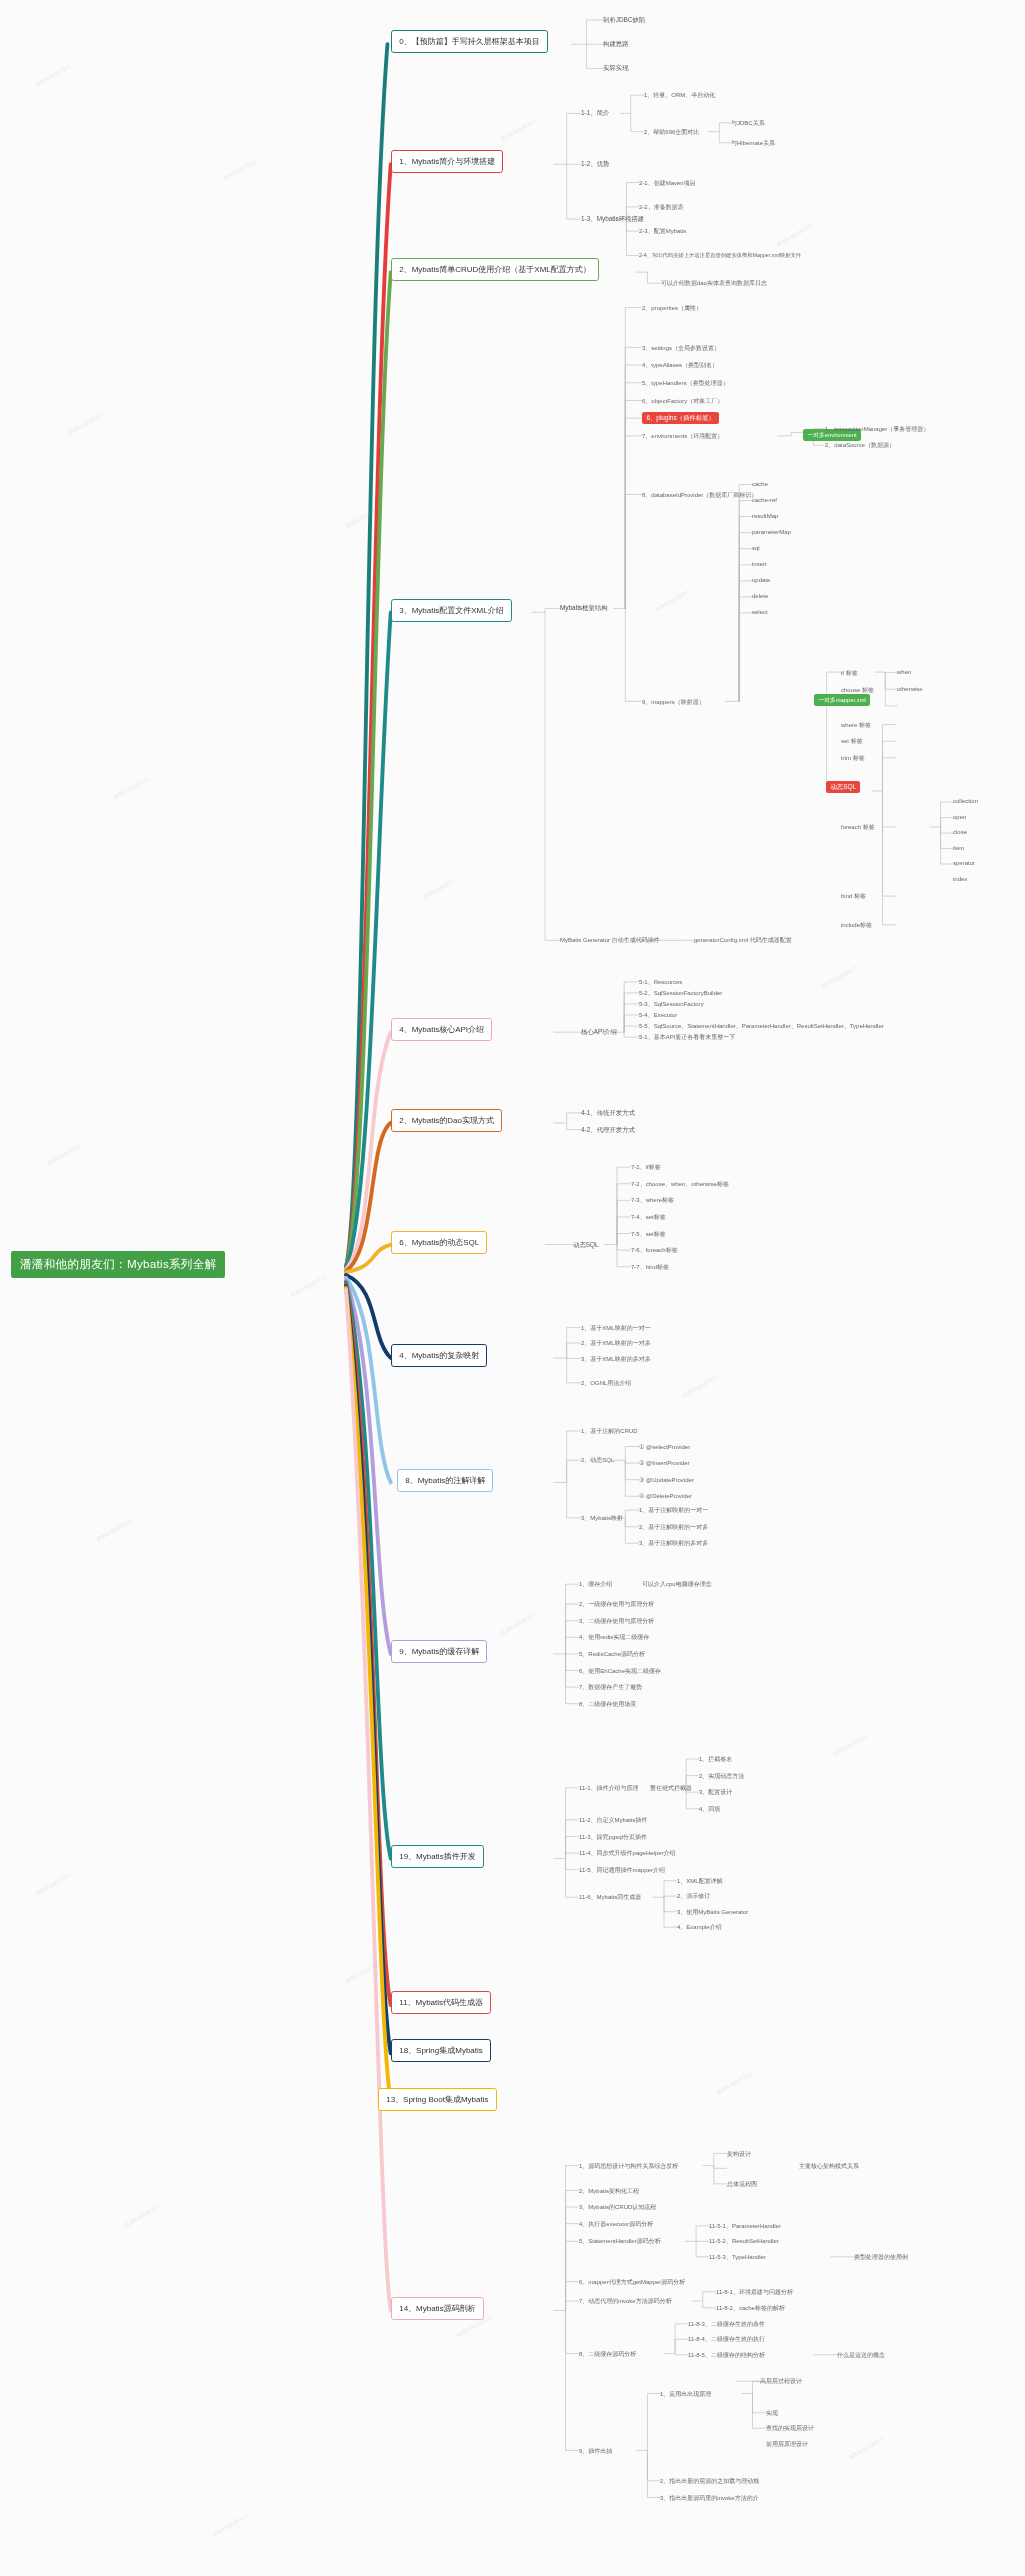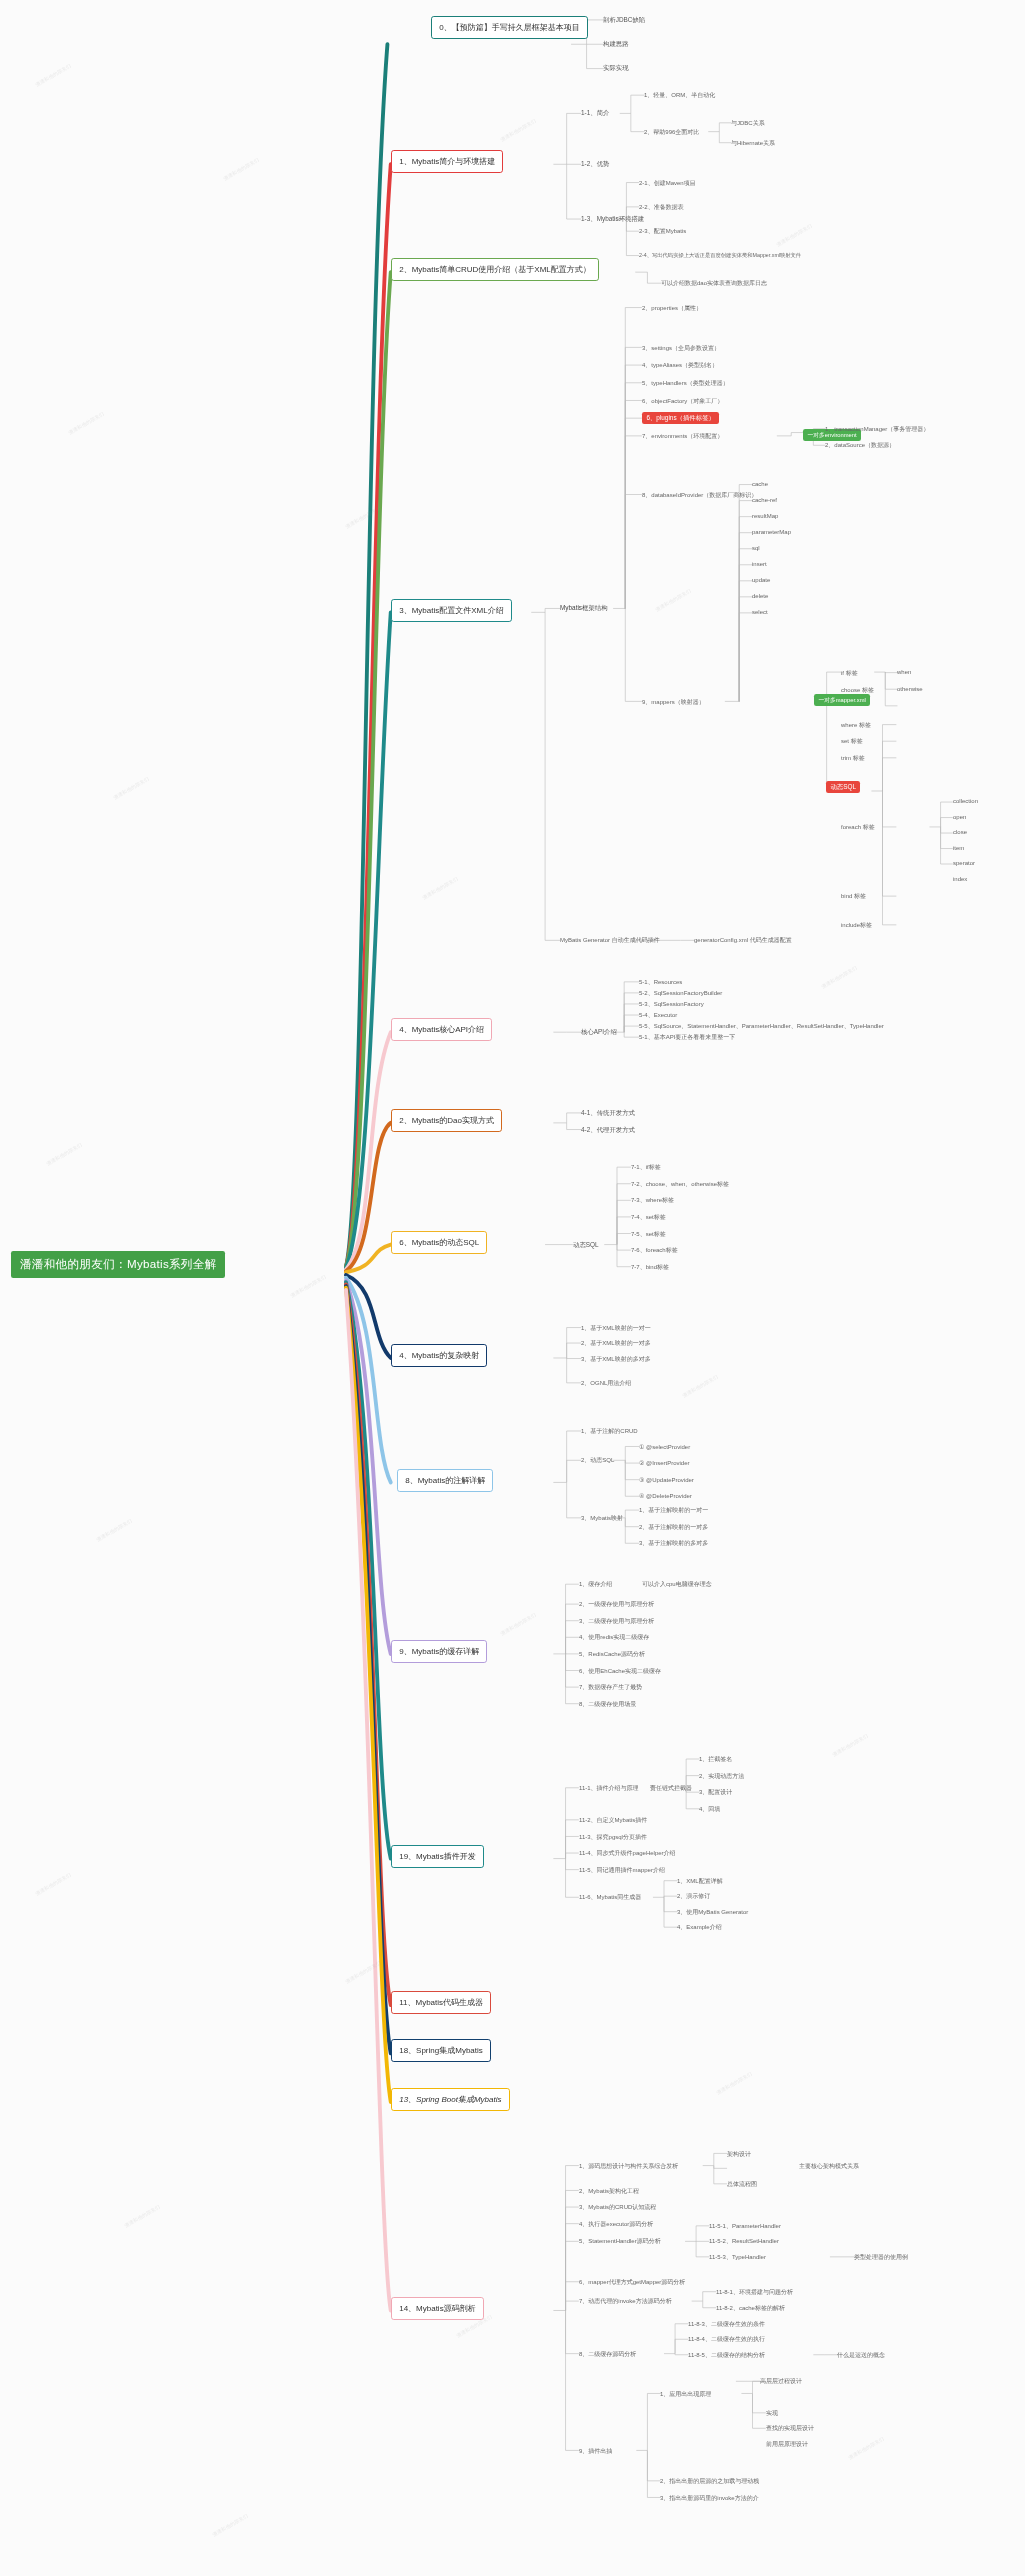--- a/index.html
+++ b/index.html
@@ -221,21 +221,21 @@
   <div class="wm" style="left:33px;top:1881px;">潘潘和他的朋友们</div>
   <div class="wm" style="left:343px;top:1969px;">潘潘和他的朋友们</div>
   <div class="wm" style="left:714px;top:2080px;">潘潘和他的朋友们</div>
   <div class="wm" style="left:122px;top:2213px;">潘潘和他的朋友们</div>
   <div class="wm" style="left:454px;top:2323px;">潘潘和他的朋友们</div>
   <div class="wm" style="left:846px;top:2445px;">潘潘和他的朋友们</div>
   <div class="wm" style="left:210px;top:2522px;">潘潘和他的朋友们</div>
 
   <div class="node root-node" style="left:11px;top:1251px;">潘潘和他的朋友们：Mybatis系列全解</div>
 
-  <div class="node l1" style="left:391px;top:16px;border-color:#1b7f79;margin-left:40px;">0、【预防篇】手写持久层框架基本项目</div>
+  <div class="node l1" style="left:391px;top:30px;border-color:#1b7f79;">0、【预防篇】手写持久层框架基本项目</div>
   <div class="node l3" style="left:603px;top:15.5px;">剖析JDBC缺陷</div>
   <div class="node l3" style="left:603px;top:40px;">构建思路</div>
   <div class="node l3" style="left:603px;top:64px;">实际实现</div>
 
   <div class="node l1" style="left:391px;top:150px;border-color:#e23c3c;">1、Mybatis简介与环境搭建</div>
   <div class="node l3" style="left:581px;top:109px;">1-1、简介</div>
   <div class="node l4" style="left:644px;top:91px;">1、轻量、ORM、半自动化</div>
   <div class="node l4" style="left:644px;top:128px;">2、帮助996全面对比</div>
   <div class="node l4" style="left:731px;top:119px;">与JDBC关系</div>
   <div class="node l4" style="left:731px;top:139px;">与Hibernate关系</div>
@@ -358,21 +358,21 @@
   <div class="node l4" style="left:579px;top:1849px;">11-4、同步式升级件pageHelper介绍</div>
   <div class="node l4" style="left:579px;top:1866px;">11-5、同记通用插件mapper介绍</div>
   <div class="node l4" style="left:579px;top:1893px;">11-6、Mybatis同生成器</div>
   <div class="node l4" style="left:677px;top:1877px;">1、XML配置详解</div>
   <div class="node l4" style="left:677px;top:1892px;">2、演示修订</div>
   <div class="node l4" style="left:677px;top:1908px;">3、使用MyBatis Generator</div>
   <div class="node l4" style="left:677px;top:1923px;">4、Example介绍</div>
 
   <div class="node l1" style="left:391px;top:1991px;border-color:#d94a3d;">11、Mybatis代码生成器</div>
   <div class="node l1" style="left:391px;top:2039px;border-color:#12406e;">18、Spring集成Mybatis</div>
-  <div class="node l1" style="left:391px;top:2088px;border-color:#f2b705;font-style:italic;">13、Spring Boot集成Mybatis</div>
+  <div class="node l1" style="left:378px;top:2088px;border-color:#f2b705;">13、Spring Boot集成Mybatis</div>
 
   <div class="node l1" style="left:391px;top:2297px;border-color:#f0a8b4;">14、Mybatis源码剖析</div>
   <div class="node l4" style="left:579px;top:2162px;">1、源码思想设计与构件关系综合发析</div>
   <div class="node l4" style="left:727px;top:2150px;">架构设计</div>
   <div class="node l4" style="left:799px;top:2162px;">主要核心架构模式关系</div>
   <div class="node l4" style="left:727px;top:2180px;">总体流程图</div>
   <div class="node l4" style="left:579px;top:2187px;">2、Mybatis架构化工程</div>
   <div class="node l4" style="left:579px;top:2203px;">3、Mybatis的CRUD认知流程</div>
   <div class="node l4" style="left:579px;top:2220px;">4、执行器executor源码分析</div>
   <div class="node l4" style="left:579px;top:2237px;">5、StatementHandler源码分析</div>

